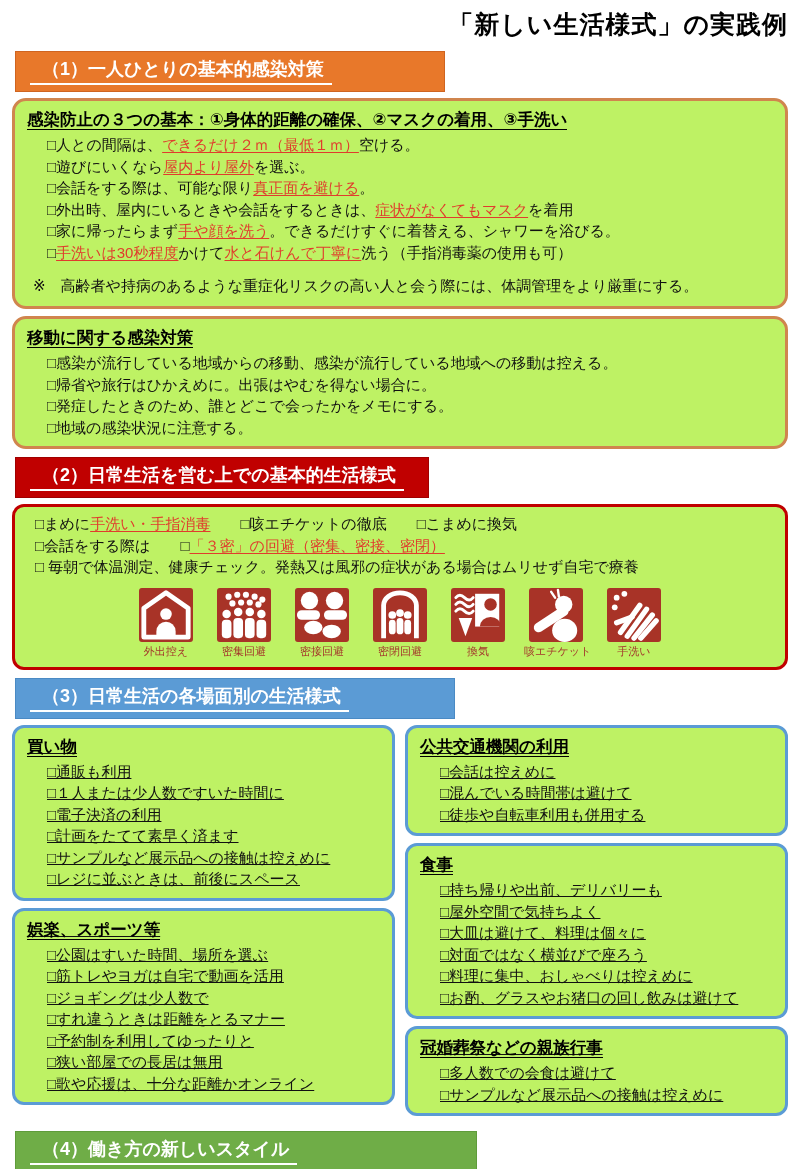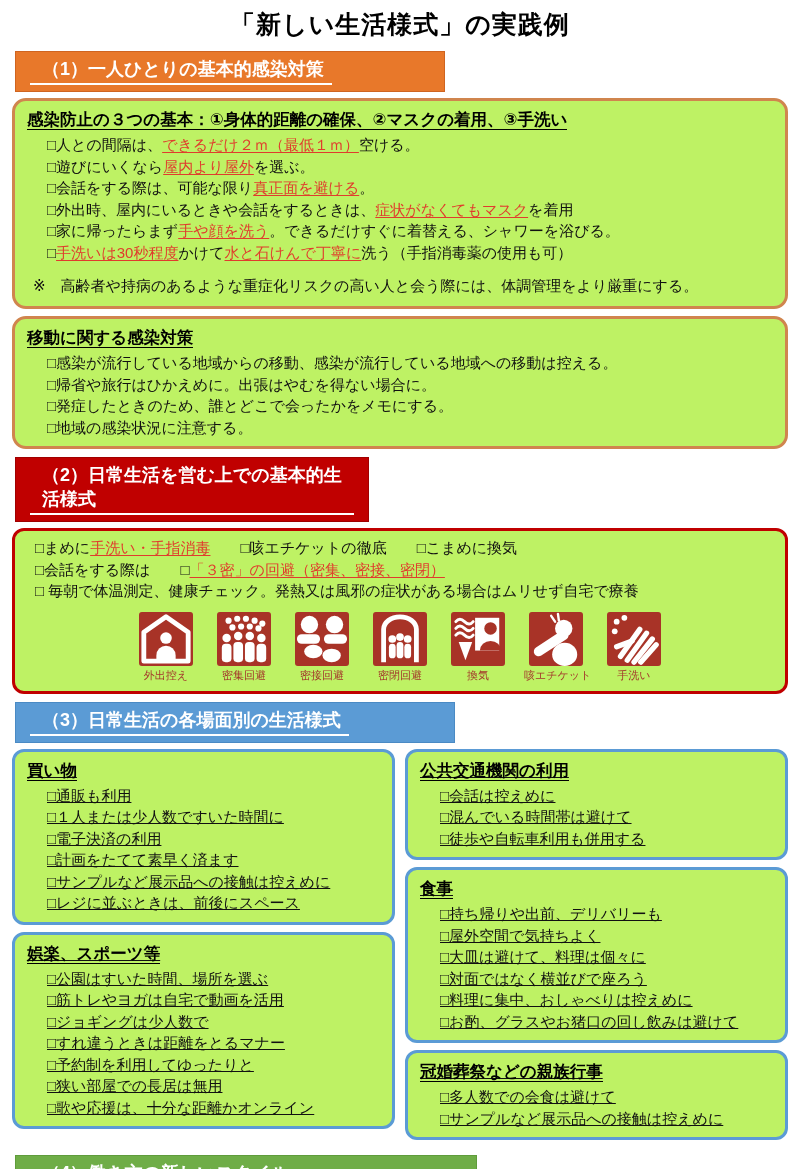--- a/index.html
+++ b/index.html
@@ -3,29 +3,29 @@
 <meta charset="utf-8">
 <style>
   html,body{margin:0;padding:0;background:#fff;}
   body{
     width:800px;height:1169px;box-sizing:border-box;overflow:hidden;
     padding:4px 12px 0 12px;
     font-family:"Liberation Sans","DejaVu Sans",sans-serif;
     color:#111;
   }
   .title{
-    text-align:center;font-size:25px;font-weight:bold;margin:4px 0 10px 0;color:#000;letter-spacing:1px;
+    text-align:right;font-size:25px;font-weight:bold;margin:4px 0 10px 0;color:#000;letter-spacing:1px;
   }
   .band{
     width:430px;box-sizing:border-box;margin:8px 3px 6px 3px;
     padding:5px 14px 6px 14px;color:#fff;font-size:18px;font-weight:bold;
   }
   .band .band-text{display:inline-block;border-bottom:2px solid #fff;padding:0 8px 2px 12px;}
   .band.orange{background:#e8782a;border:1px solid #cf6420;}
-  .band.red{background:#c00000;border:1px solid #a00000;width:354px;}
+  .band.red{background:#c00000;border:1px solid #a00000;width:414px;}
   .band.blue{background:#5b9bd5;border:1px solid #4a8ac4;width:440px;}
   .band.green{background:#6fad47;border:1px solid #5f9c3b;width:462px;}
   .box{
     border:3px solid;border-radius:14px;background:#bef264;
     padding:6px 12px 8px 12px;margin:0 0 7px 0;
   }
   .box.orange-b{border-color:#d0854e;}
   .box.red-b{border-color:#c00000;border-radius:12px;}
   .box.blue-b{border-color:#5b9bd5;border-radius:12px;}
   .box-title{font-size:16.5px;font-weight:bold;margin:2px 0 3px 0;color:#000;}

